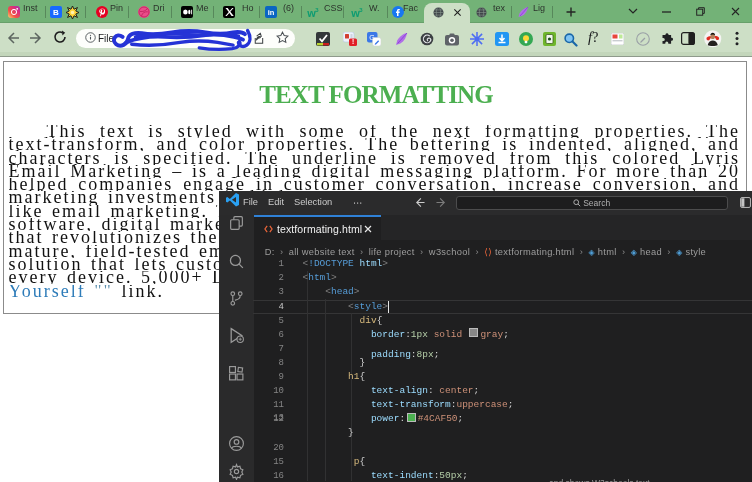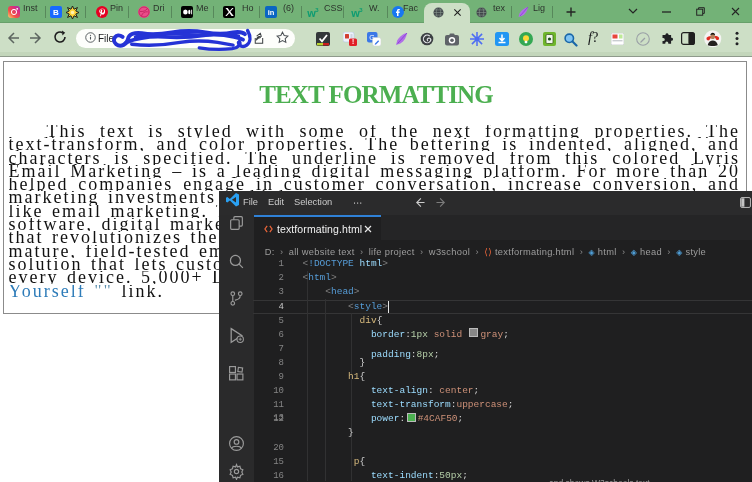--- a/index.html
+++ b/index.html
@@ -325,20 +325,24 @@
   <div class="abs vmenu" style="left:24px">File</div>
   <div class="abs vmenu" style="left:49px">Edit</div>
   <div class="abs vmenu" style="left:75px">Selection</div>
   <div class="abs vmenu" style="left:134px">⋯</div>
   <svg class="abs" style="left:195px;top:6px;width:11px;height:11px" viewBox="0 0 12 12">
       <path d="M7.5 1.5L3 6l4.5 4.5M3 6h8.5" stroke="#cccccc" stroke-width="1.2" fill="none"></path>
     </svg>
   <svg class="abs" style="left:217px;top:6px;width:11px;height:11px" viewBox="0 0 12 12">
       <path d="M4.5 1.5L9 6l-4.5 4.5M9 6H.5" stroke="#7c7c7c" stroke-width="1.2" fill="none"></path>
     </svg>
+  <div class="abs" id="vsearch"><svg style="width:8px;height:8px;vertical-align:-1px" viewBox="0 0 10 10">
+        <circle cx="4" cy="4" r="3" fill="none" stroke="#b0b0b0" stroke-width="1.2"></circle>
+        <path d="M6.2 6.2L9 9" stroke="#b0b0b0" stroke-width="1.2"></path>
+      </svg> Search</div>
   <svg class="abs" style="left:521px;top:6px;width:11px;height:11px" viewBox="0 0 12 12">
       <rect x=".6" y=".6" width="10.8" height="10.8" rx="1.5" fill="none" stroke="#c5c5c5" stroke-width="1"></rect>
       <rect x="1.4" y="1.4" width="3.4" height="9.2" fill="#c5c5c5"></rect>
     </svg>
 
   <svg class="abs" style="left:45px;top:33.5px;width:9px;height:8px" viewBox="0 0 10 9">
       <path d="M3.5 1L1 4.5 3.5 8M6.5 1L9 4.5 6.5 8" stroke="#e8653a" stroke-width="1.4" fill="none"></path>
     </svg>
   <div class="abs" style="left:58px;top:32px;font-size:10.5px;letter-spacing:0.1px;color:#f2f2f2;">textformating.html</div>
   <svg class="abs" style="left:144.5px;top:34px;width:8px;height:8px" viewBox="0 0 8 8">

